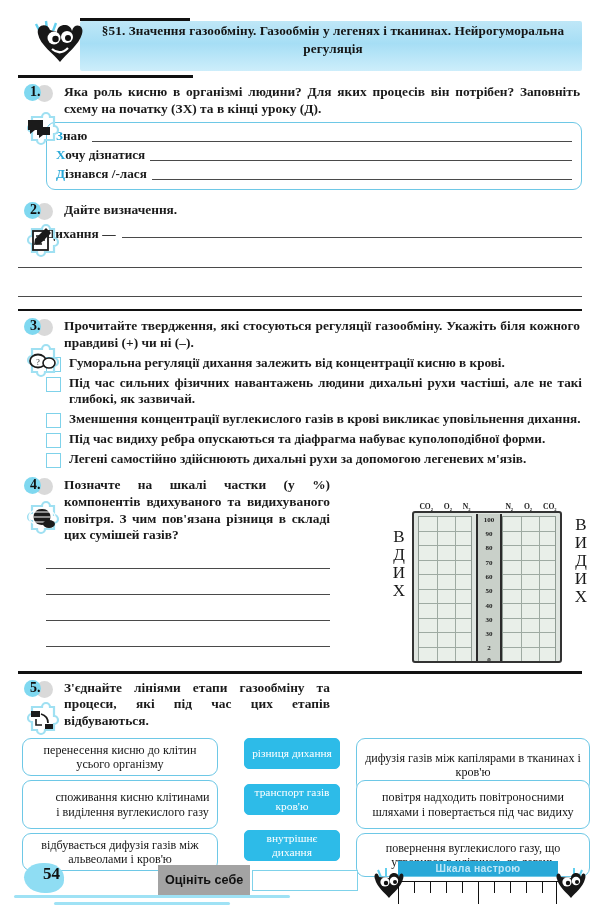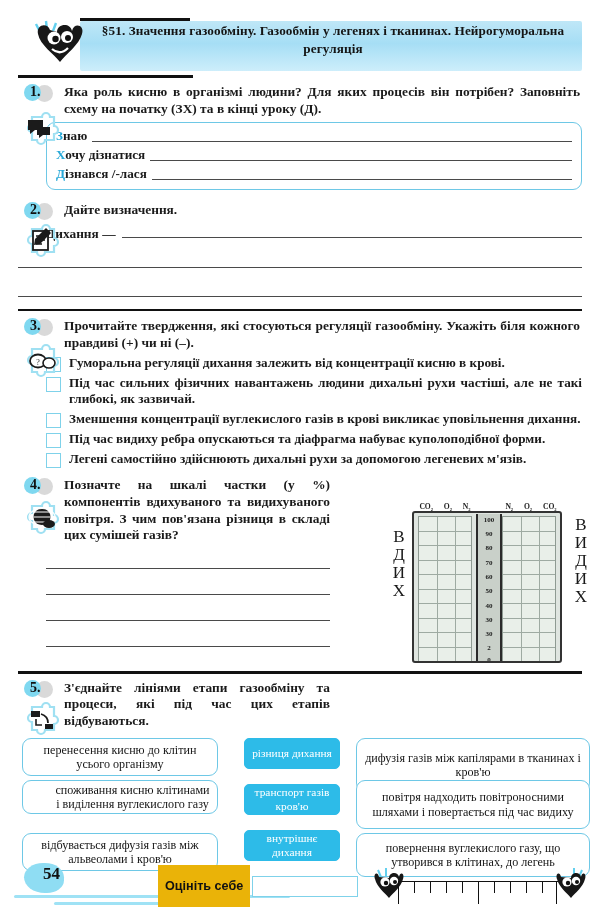--- a/index.html
+++ b/index.html
@@ -318,26 +318,26 @@
     height: 3px;
     border-radius: 2px;
   }
   .rate-wrap {
     position: absolute;
     left: 158px; top: 10px;
     display: flex;
     align-items: center;
   }
   .rate-label {
-    background: #eab308;
+    background: #a3a3a3;
     font-family: "Liberation Sans", sans-serif;
     font-size: 12.6px;
     font-weight: bold;
     color: #111;
-    padding: 14px 7px;
+    padding: 8px 7px;
     white-space: nowrap;
   }
   .rate-input {
     width: 106px; height: 21px;
     border: 1.4px solid #7fd2ea;
     background: #fff;
     margin-left: 2px;
   }
   .mood {
     position: absolute;
@@ -603,21 +603,21 @@
       <path class="glyph" d="M7 11 h9 v6 h-9 z"></path>
       <path d="M17 14 q7 2 7 9" stroke="#1b1b1b" stroke-width="1.8" fill="none"></path>
       <path class="glyph" d="M21 24 h8 v5 h-8 z"></path>
       <path d="M12 19 v6 h6" stroke="#1b1b1b" stroke-width="1.6" fill="none"></path>
     </svg>
   </div>
 
   <div class="match-area">
 
     <div class="mbox" style="left:4px;  top:4px;  width:196px; height:38px;">перенесення кисню до клітин усього організму</div>
-    <div class="mbox" style="left:4px;  top:46px; width:196px; height:34px;padding-left:30px;">споживання кисню клітинами і виділення вуглекислого газу</div>
+    <div class="mbox" style="left:4px;  top:46px; width:196px; height:49px;padding-left:30px;">споживання кисню клітинами і виділення вуглекислого газу</div>
     <div class="mbox" style="left:4px;  top:99px; width:196px; height:38px;">відбувається дифузія газів між альвеолами і кров'ю</div>
 
     <div class="mbox fill" style="left:226px; top:4px;  width:96px; height:31px;">різниця дихання</div>
     <div class="mbox fill" style="left:226px; top:50px; width:96px; height:31px;">транспорт газів кров'ю</div>
     <div class="mbox fill" style="left:226px; top:96px; width:96px; height:31px;">внутрішнє дихання</div>
 
     <div class="mbox" style="left:338px; top:4px;  width:234px; height:54px;">дифузія газів між капілярами в тканинах і кров'ю</div>
     <div class="mbox" style="left:338px; top:46px; width:234px; height:49px;">повітря надходить повітроносними шляхами і повертається під час видиху</div>
     <div class="mbox" style="left:338px; top:99px; width:234px; height:44px;">повернення вуглекислого газу, що утворився в клітинах, до легень</div>
   </div>
@@ -628,20 +628,21 @@
 
     <div class="foot-swoosh" style="left:14px;  top:40px; width:276px;"></div>
     <div class="foot-swoosh" style="left:54px;  top:47px; width:176px;"></div>
 
     <div class="rate-wrap">
       <span class="rate-label">Оцініть себе</span>
       <span class="rate-input"></span>
     </div>
 
     <div class="mood">
+      <div class="mood-banner">Шкала настрою</div>
 
       <svg style="position:absolute;left:0;top:8px;width:34px;height:40px;" viewBox="0 0 34 40">
         <path d="M6 3 L9 10 M14 1 L14 9" stroke="#63d0ef" stroke-width="2" fill="none"></path>
         <path d="M17 11 C17 5 26 4 27 10 C28 4 33 6 31 12 C29 20 21 26 17 31 C13 26 5 20 3 12 C1 6 6 4 7 10 Z" fill="#171717"></path>
         <circle cx="13" cy="15" r="4.6" fill="#fff"></circle>
           <circle cx="22" cy="14" r="4.2" fill="#fff"></circle>
         <circle cx="14" cy="16" r="2.2" fill="#111"></circle>
           <circle cx="23" cy="15" r="2" fill="#111"></circle>
       </svg>
 

